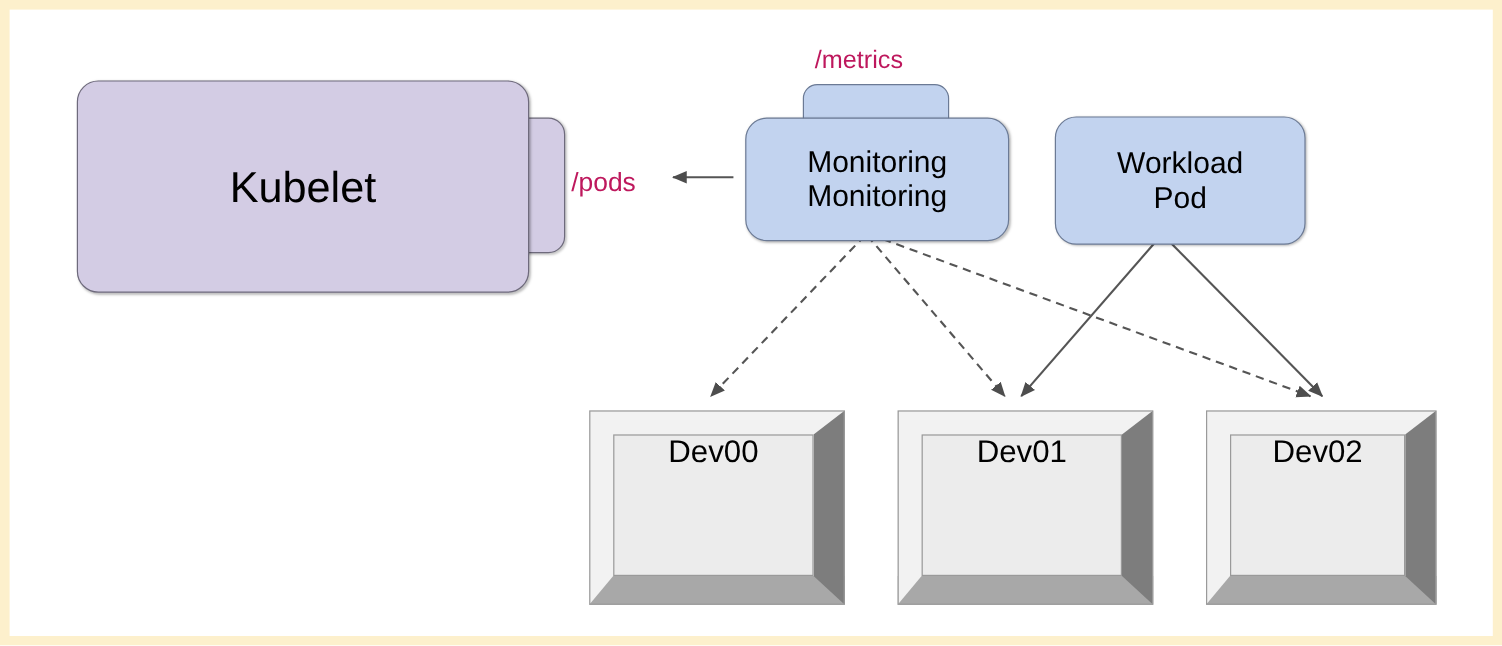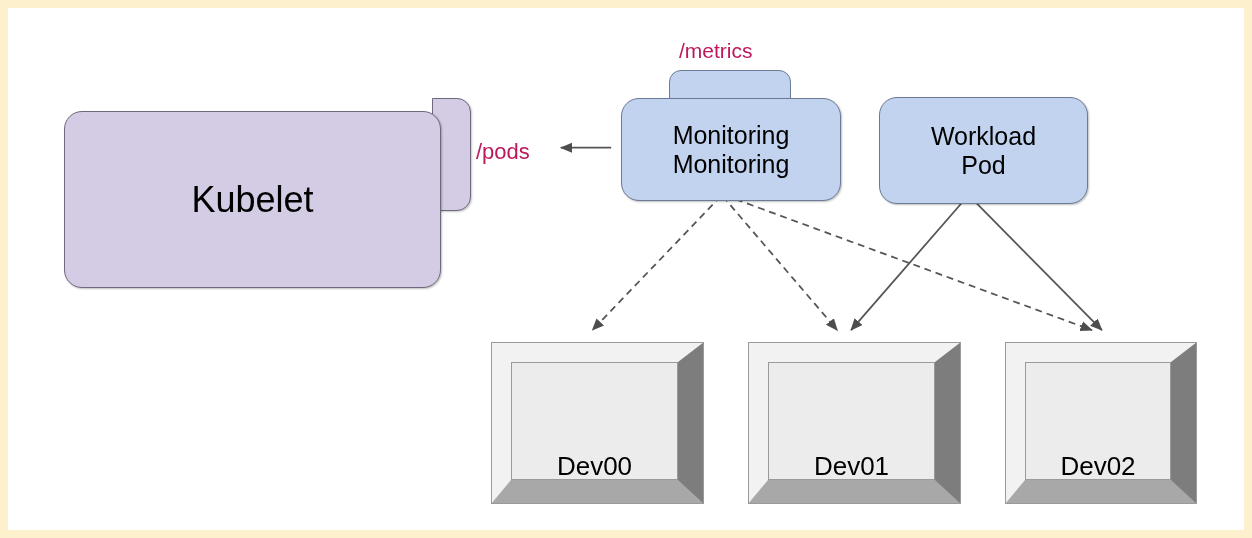--- a/index.html
+++ b/index.html
@@ -39,21 +39,20 @@
     justify-content: center;
     text-align: center;
     color: #000000;
     line-height: 1.16;
     box-shadow: 1px 1px 2px rgba(0,0,0,0.25);
     z-index: 3;
   }
   .node.kubelet {
     background: #d3cce4;
     border-color: #6e6a7c;
-    margin-top: 44px;
   }
   .node.pod {
     background: #c2d3ef;
     border-color: #6b7a95;
   }
 
   
   .tab {
     position: absolute;
     box-sizing: border-box;
@@ -96,21 +95,21 @@
     outline: 1px solid #9a9a9a;
     outline-offset: -1px;
   }
   .device .frame-inner {
     position: absolute;
     inset: 20px 26px 24px 20px;
     background: #ececec;
     border: 1px solid #9a9a9a;
     box-sizing: border-box;
     display: flex;
-    align-items: flex-end;
+    align-items: flex-start;
     justify-content: center;
   }
   .device .device-label {
     color: #000000;
     font-size: 26px;
     line-height: 1;
   }
 </style>
 </head>
 <body>

